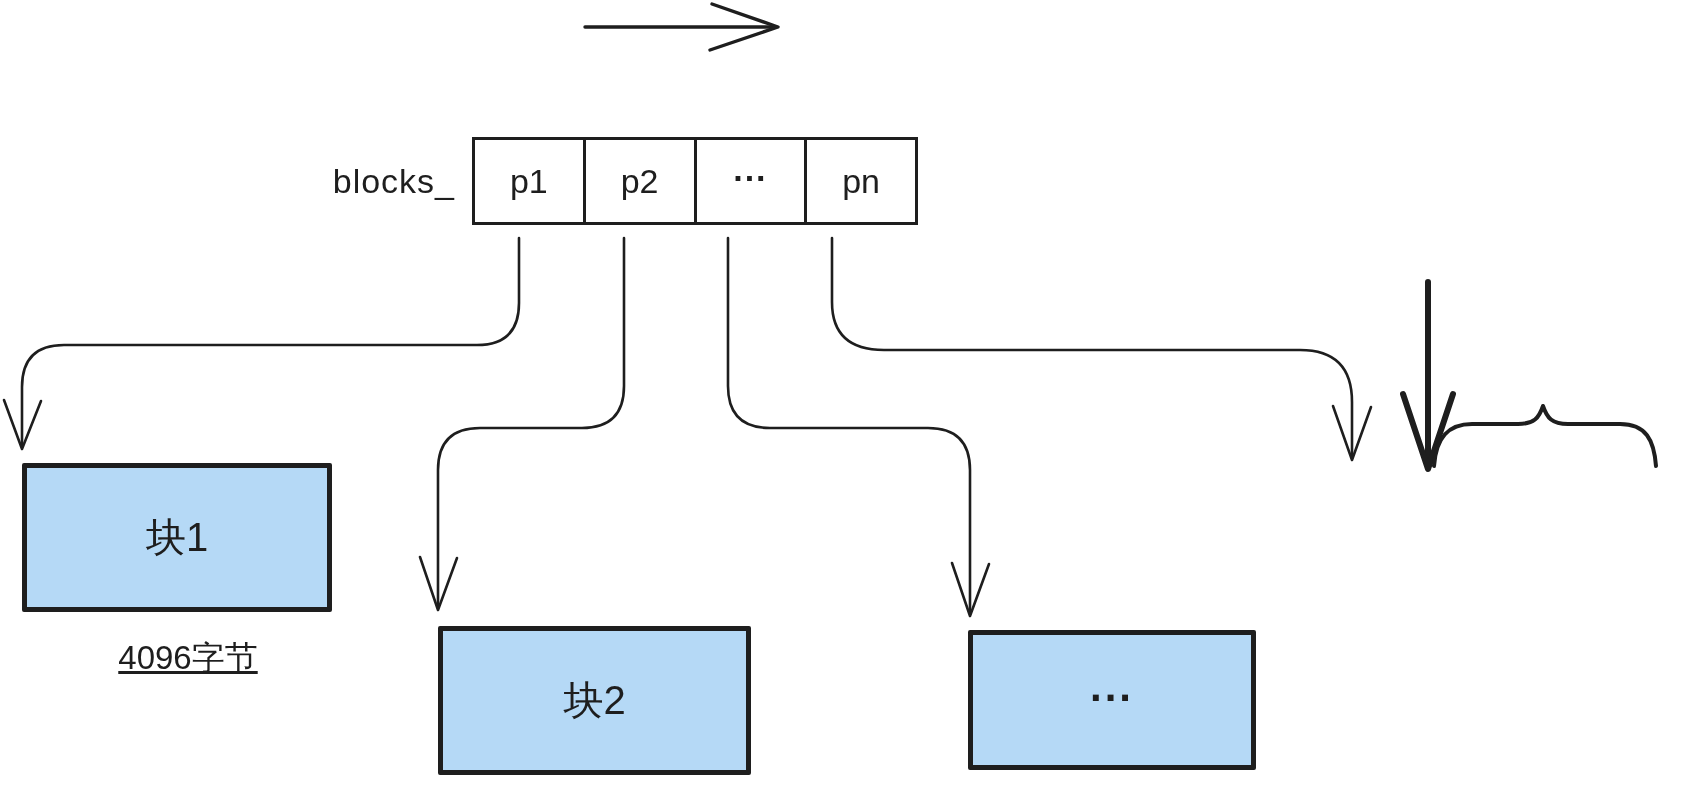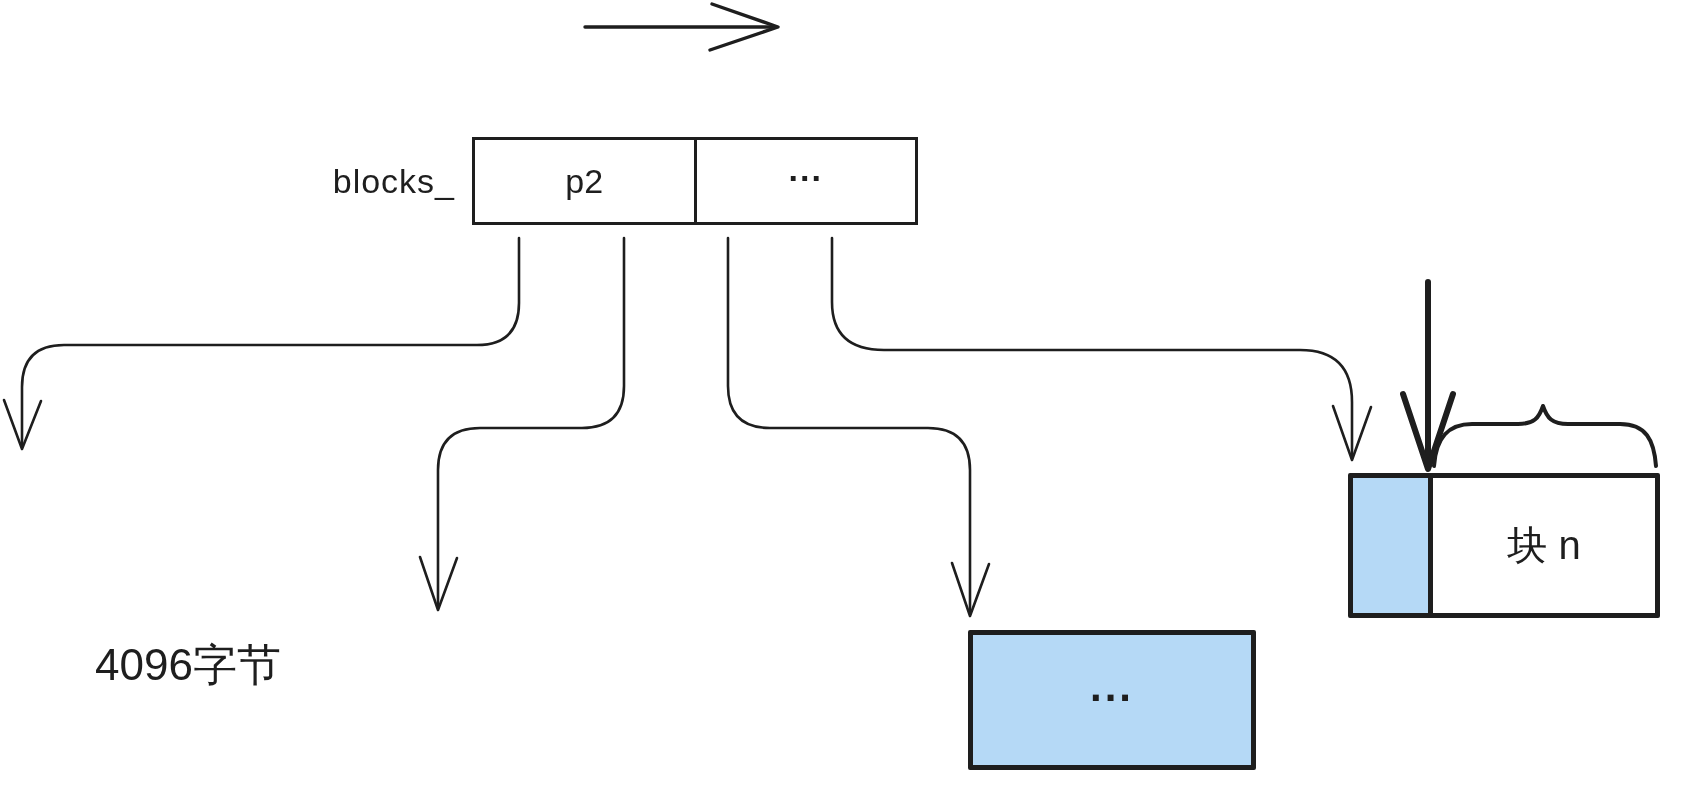--- a/index.html
+++ b/index.html
@@ -17,51 +17,59 @@
 
   .mem-block{box-sizing:border-box;border:5px solid #1e1e1e;background:#b5d9f6;border-radius:2px;display:flex;align-items:center;justify-content:center;font-size:40px;z-index:2;}
   .block-1{left:22px;top:463px;width:310px;height:149px;}
   .block-2{left:438px;top:626px;width:313px;height:149px;}
   .block-3{left:968px;top:630px;width:288px;height:140px;}
   .block-3 .dots{font-weight:700;font-size:42px;letter-spacing:3px;transform:translateY(-28%);}
   .block-n{left:1348px;top:473px;width:312px;height:145px;background:#ffffff;justify-content:flex-start;}
   .block-n .used{position:absolute;left:0;top:0;bottom:0;width:75px;background:#b5d9f6;border-right:5px solid #1e1e1e;}
   .block-n .lbl{position:absolute;left:80px;right:0;top:0;bottom:0;display:flex;align-items:center;justify-content:center;}
 
-  .caption-bytes{left:38px;top:636px;width:300px;text-align:center;font-size:44px;}
+  .caption-bytes{left:38px;top:636px;width:300px;text-align:center;font-size:33px;text-decoration:underline;}
   .alloc-ptr-label{left:1348px;top:238px;width:200px;font-size:28px;letter-spacing:1px;}
   .alloc-bytes-label{left:1430px;top:376px;width:256px;text-align:center;font-size:21px;}
 </style>
 </head>
 <body>
 
 <div class="canvas">
 
   <div class="abs blocks-label">blocks_</div>
 
   <div class="abs cell-row">
     <div class="cell">
+      <span>p1</span>
+    </div>
+    <div class="cell">
       <span>p2</span>
     </div>
     <div class="cell">
       <span class="dots">...</span>
     </div>
+    <div class="cell">
+      <span>pn</span>
+    </div>
   </div>
 
+  <div class="abs mem-block block-1">
+    <span>块1</span>
+  </div>
   <div class="abs caption-bytes">4096字节</div>
 
+  <div class="abs mem-block block-2">
+    <span>块2</span>
+  </div>
 
   <div class="abs mem-block block-3">
     <span class="dots">...</span>
   </div>
 
-  <div class="abs mem-block block-n">
-    <span class="used"></span>
-    <span class="lbl">块 n</span>
-  </div>
 
 
   <svg class="layer" width="1702" height="802" viewBox="0 0 1702 802" fill="none" stroke="#1e1e1e" stroke-linecap="round" stroke-linejoin="round">
 
     <g stroke-width="3.4">
       <path d="M 585 27 H 774"></path>
       <path d="M 712 4 L 778 27 L 710 50"></path>
     </g>
 
     <g stroke-width="2.6">

